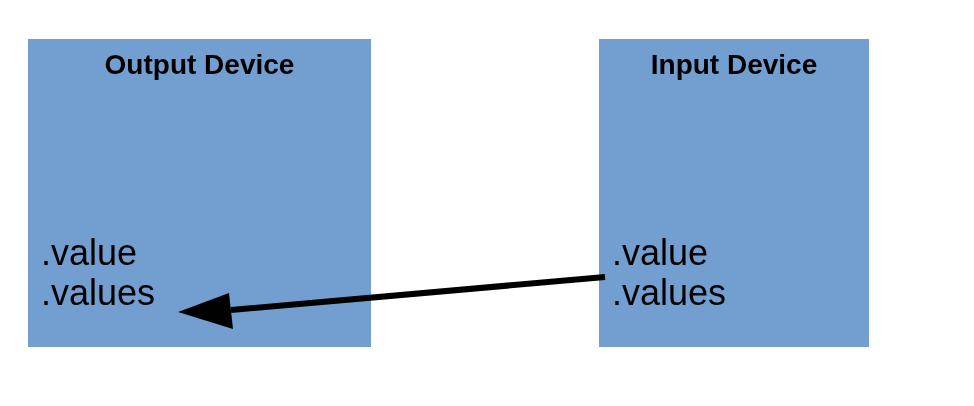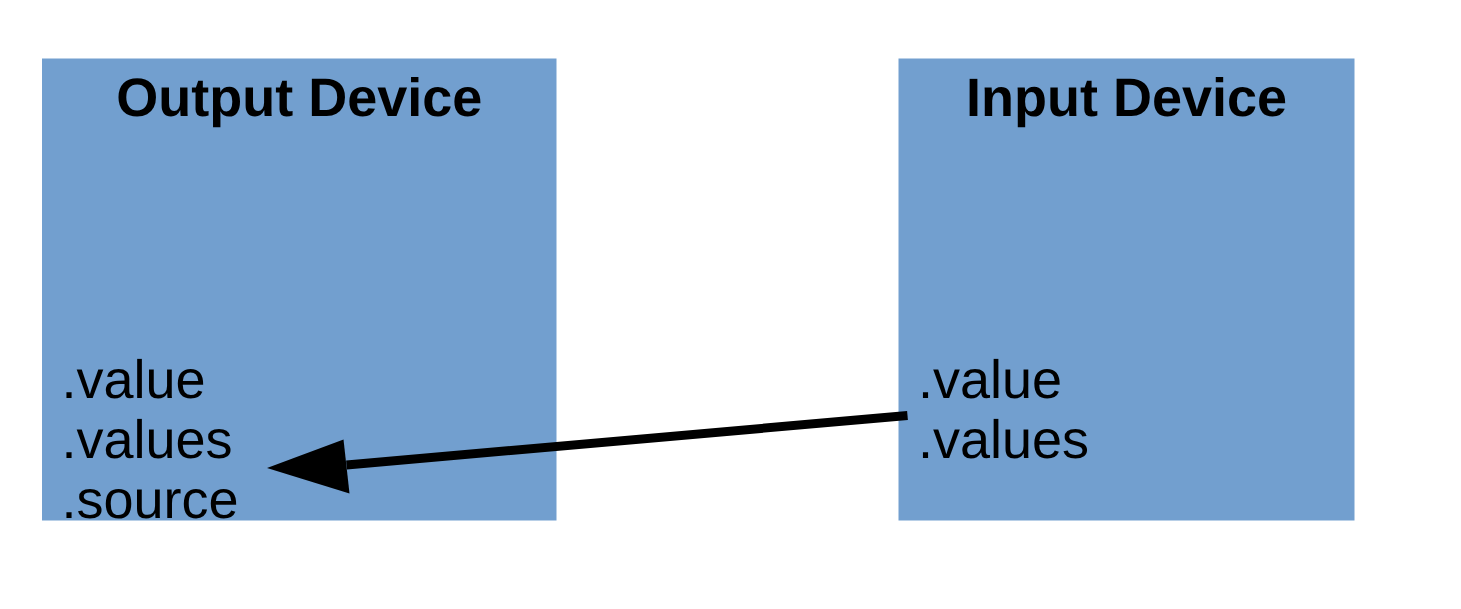--- a/index.html
+++ b/index.html
@@ -20,26 +20,26 @@
     width: 974px; height: 406px;
     background: var(--bg);
   }
   .device-box {
     position: absolute;
     top: 39px;
     height: 308px;
     background: var(--box-fill);
   }
   .device-box.output { left: 28px;  width: 343px; }
-  .device-box.input  { left: 599px; width: 304px; }
+  .device-box.input  { left: 599px; width: 270px; }
   .box-title {
     position: absolute;
     top: 6px; left: 0; right: 0;
     text-align: center;
-    font-size: 36px;
+    font-size: 28px;
     font-weight: bold;
     line-height: 40px;
     color: var(--text-color);
     white-space: nowrap;
   }
   .props {
     position: absolute;
     top: 171px; left: 13px;
     font-size: 36px;
     line-height: 40px;
@@ -59,21 +59,20 @@
 </head>
 <body>
 
 <div class="canvas">
 
   <div class="device-box output">
     <div class="box-title">Output Device</div>
     <div class="props">
       <div class="prop">.value</div>
       <div class="prop">.values</div>
-      <div class="prop">.source</div>
     </div>
   </div>
 
   <div class="device-box input">
     <div class="box-title">Input Device</div>
     <div class="props">
       <div class="prop">.value</div>
       <div class="prop">.values</div>
     </div>
   </div>

